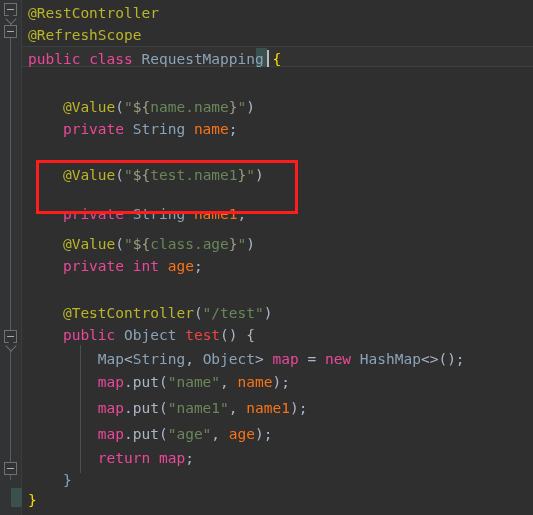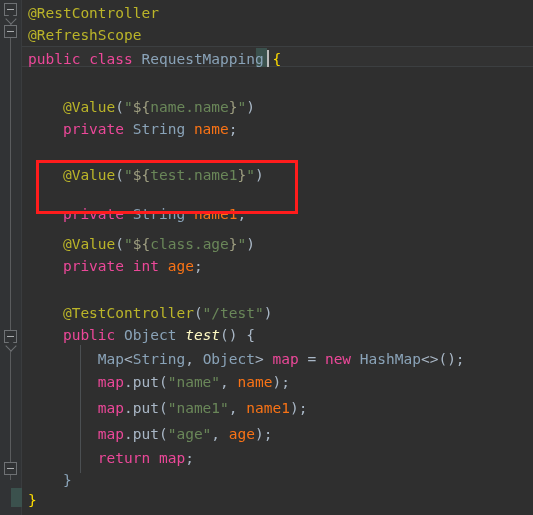--- a/index.html
+++ b/index.html
@@ -127,21 +127,21 @@
     pointer-events: none;
   }
 
   
   .t-anno      { color: #bbb529; }
   .t-keyword   { color: #ec4899; }
   .t-classname { color: #8aa3b8; }
   .t-field     { color: #f97316; }
   .t-string    { color: #6a8759; }
   .t-strexpr   { color: #9e9e80; }
-  .t-method    { color: #fef9c3; font-style: italic; }
+  .t-method    { color: #ef4444; }
   .t-plain     { color: #a9b7c6; }
   .t-brace-hi  { color: #ffdd00; }
 </style>
 </head>
 <body>
 
 <div id="editor">
 
   <div class="gutter"></div>
   <div class="gutter-sep"></div>

